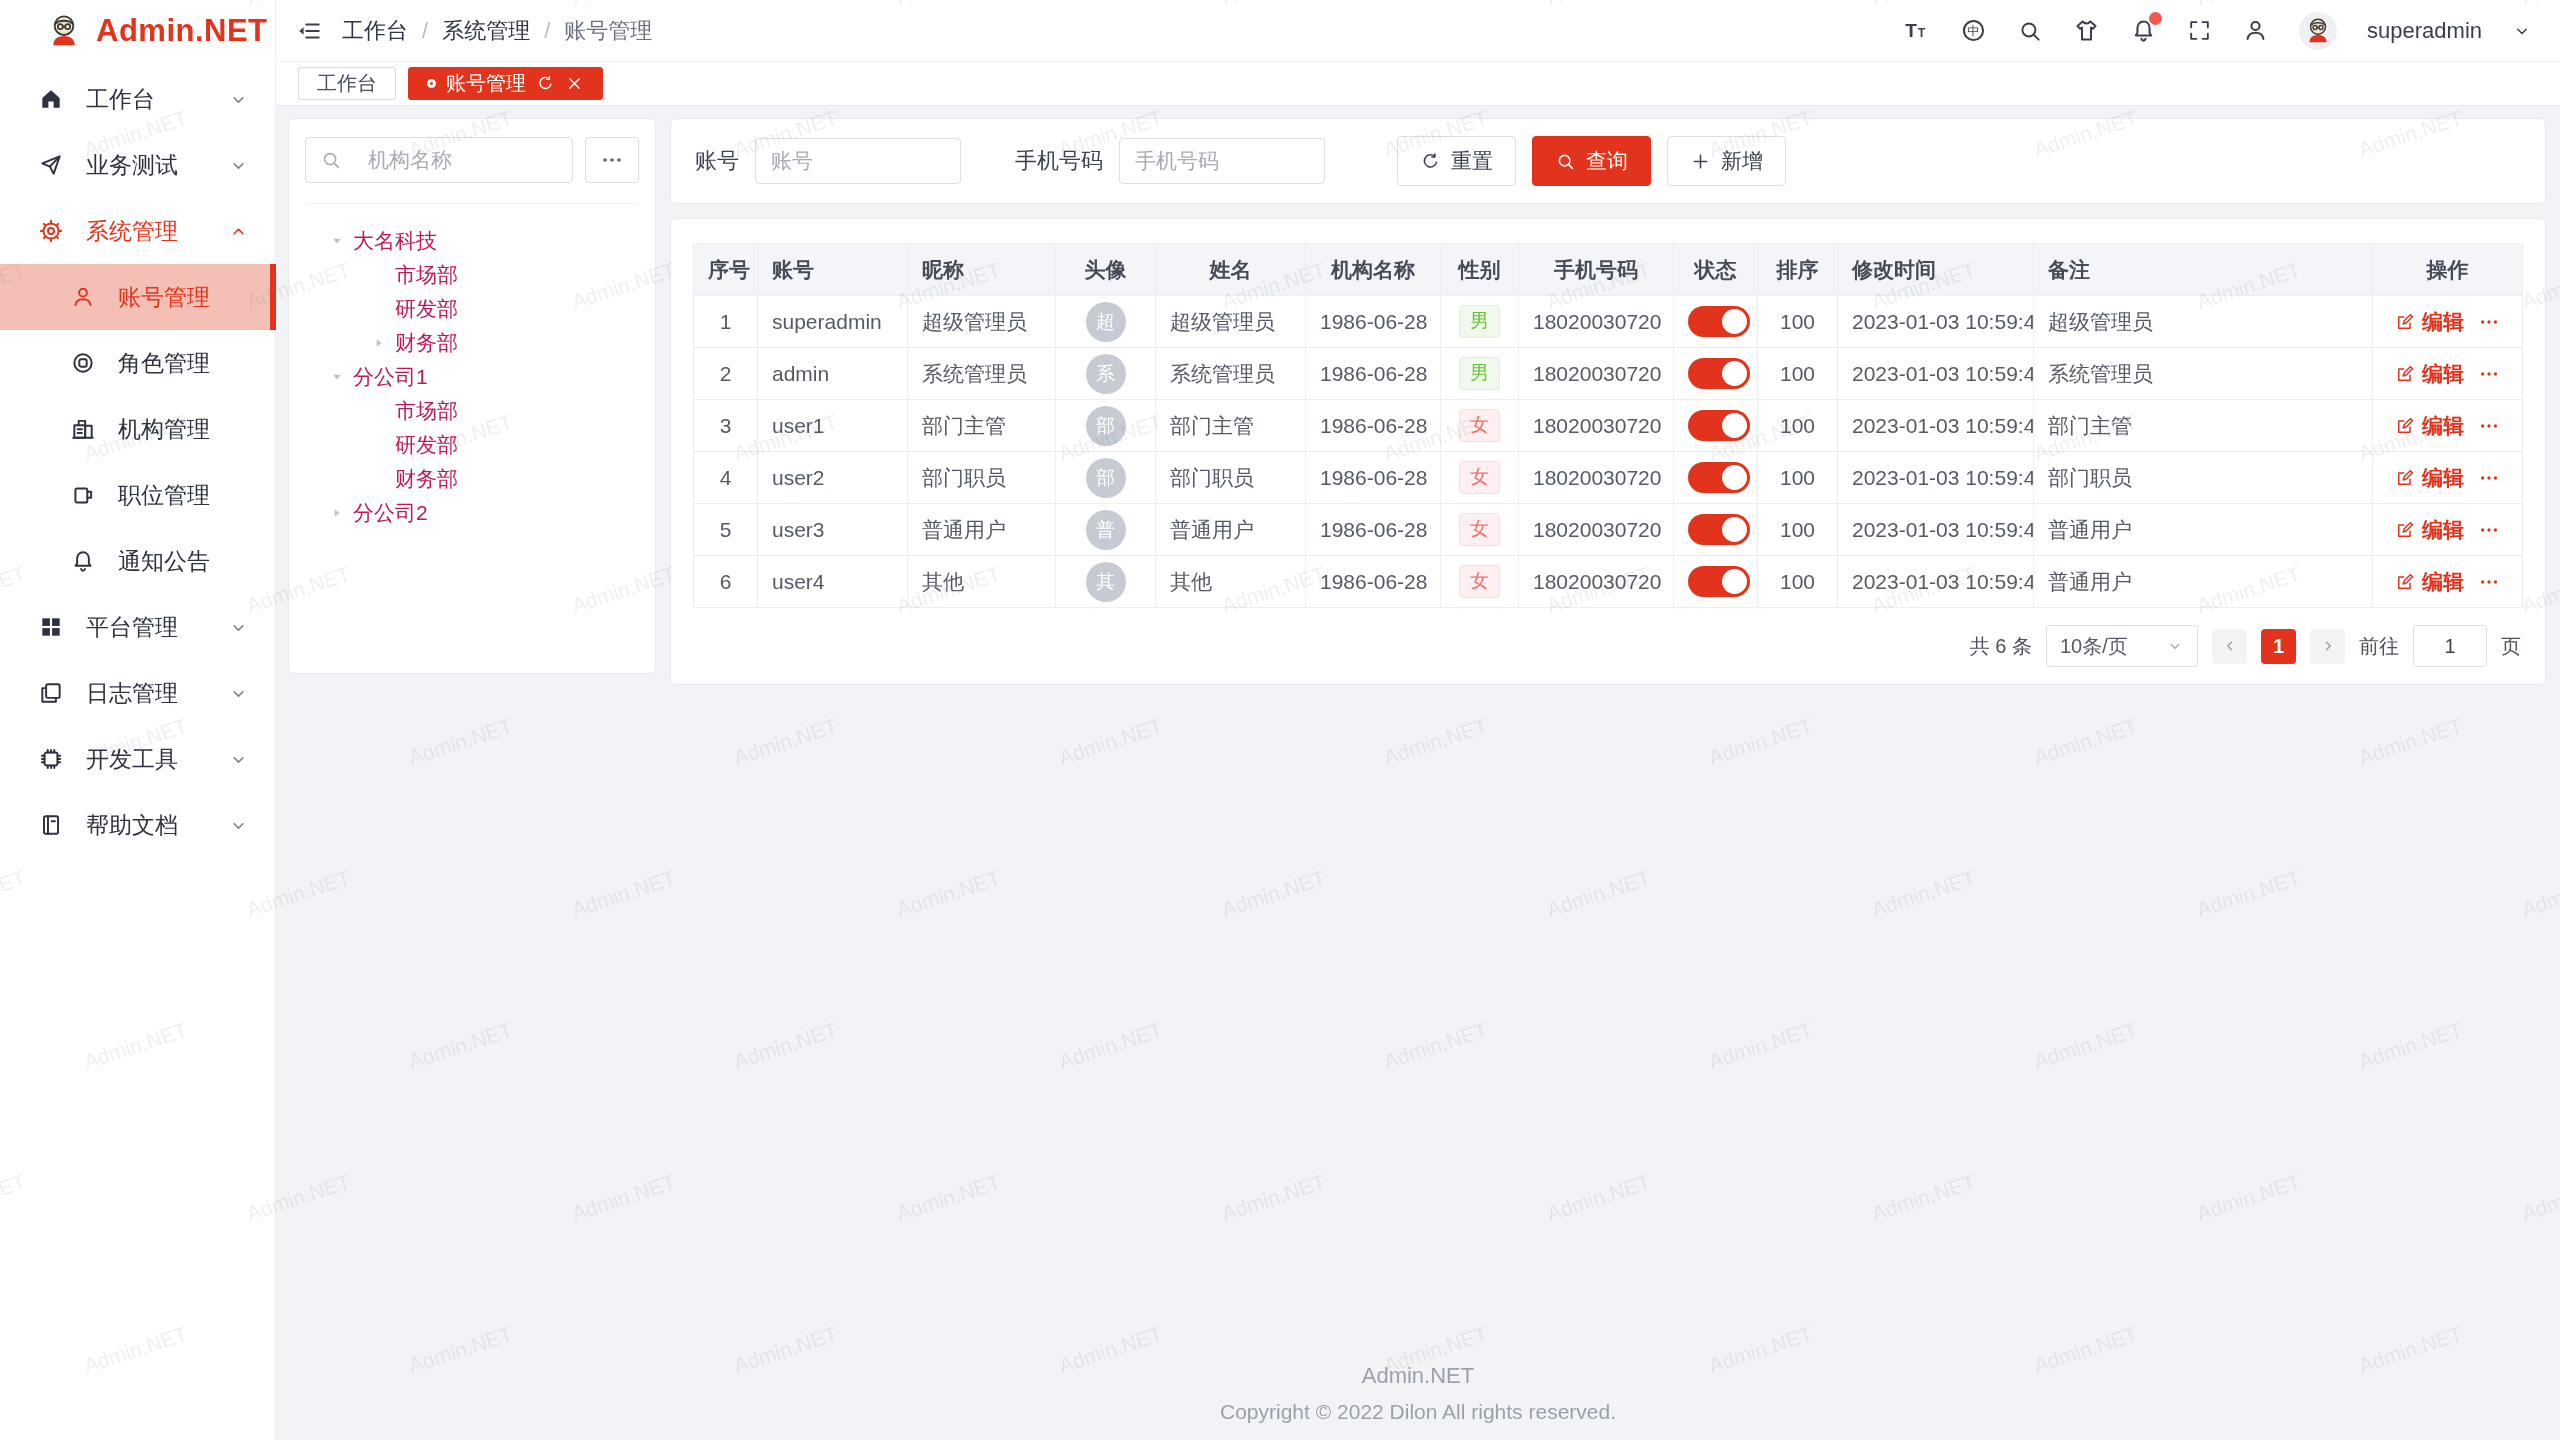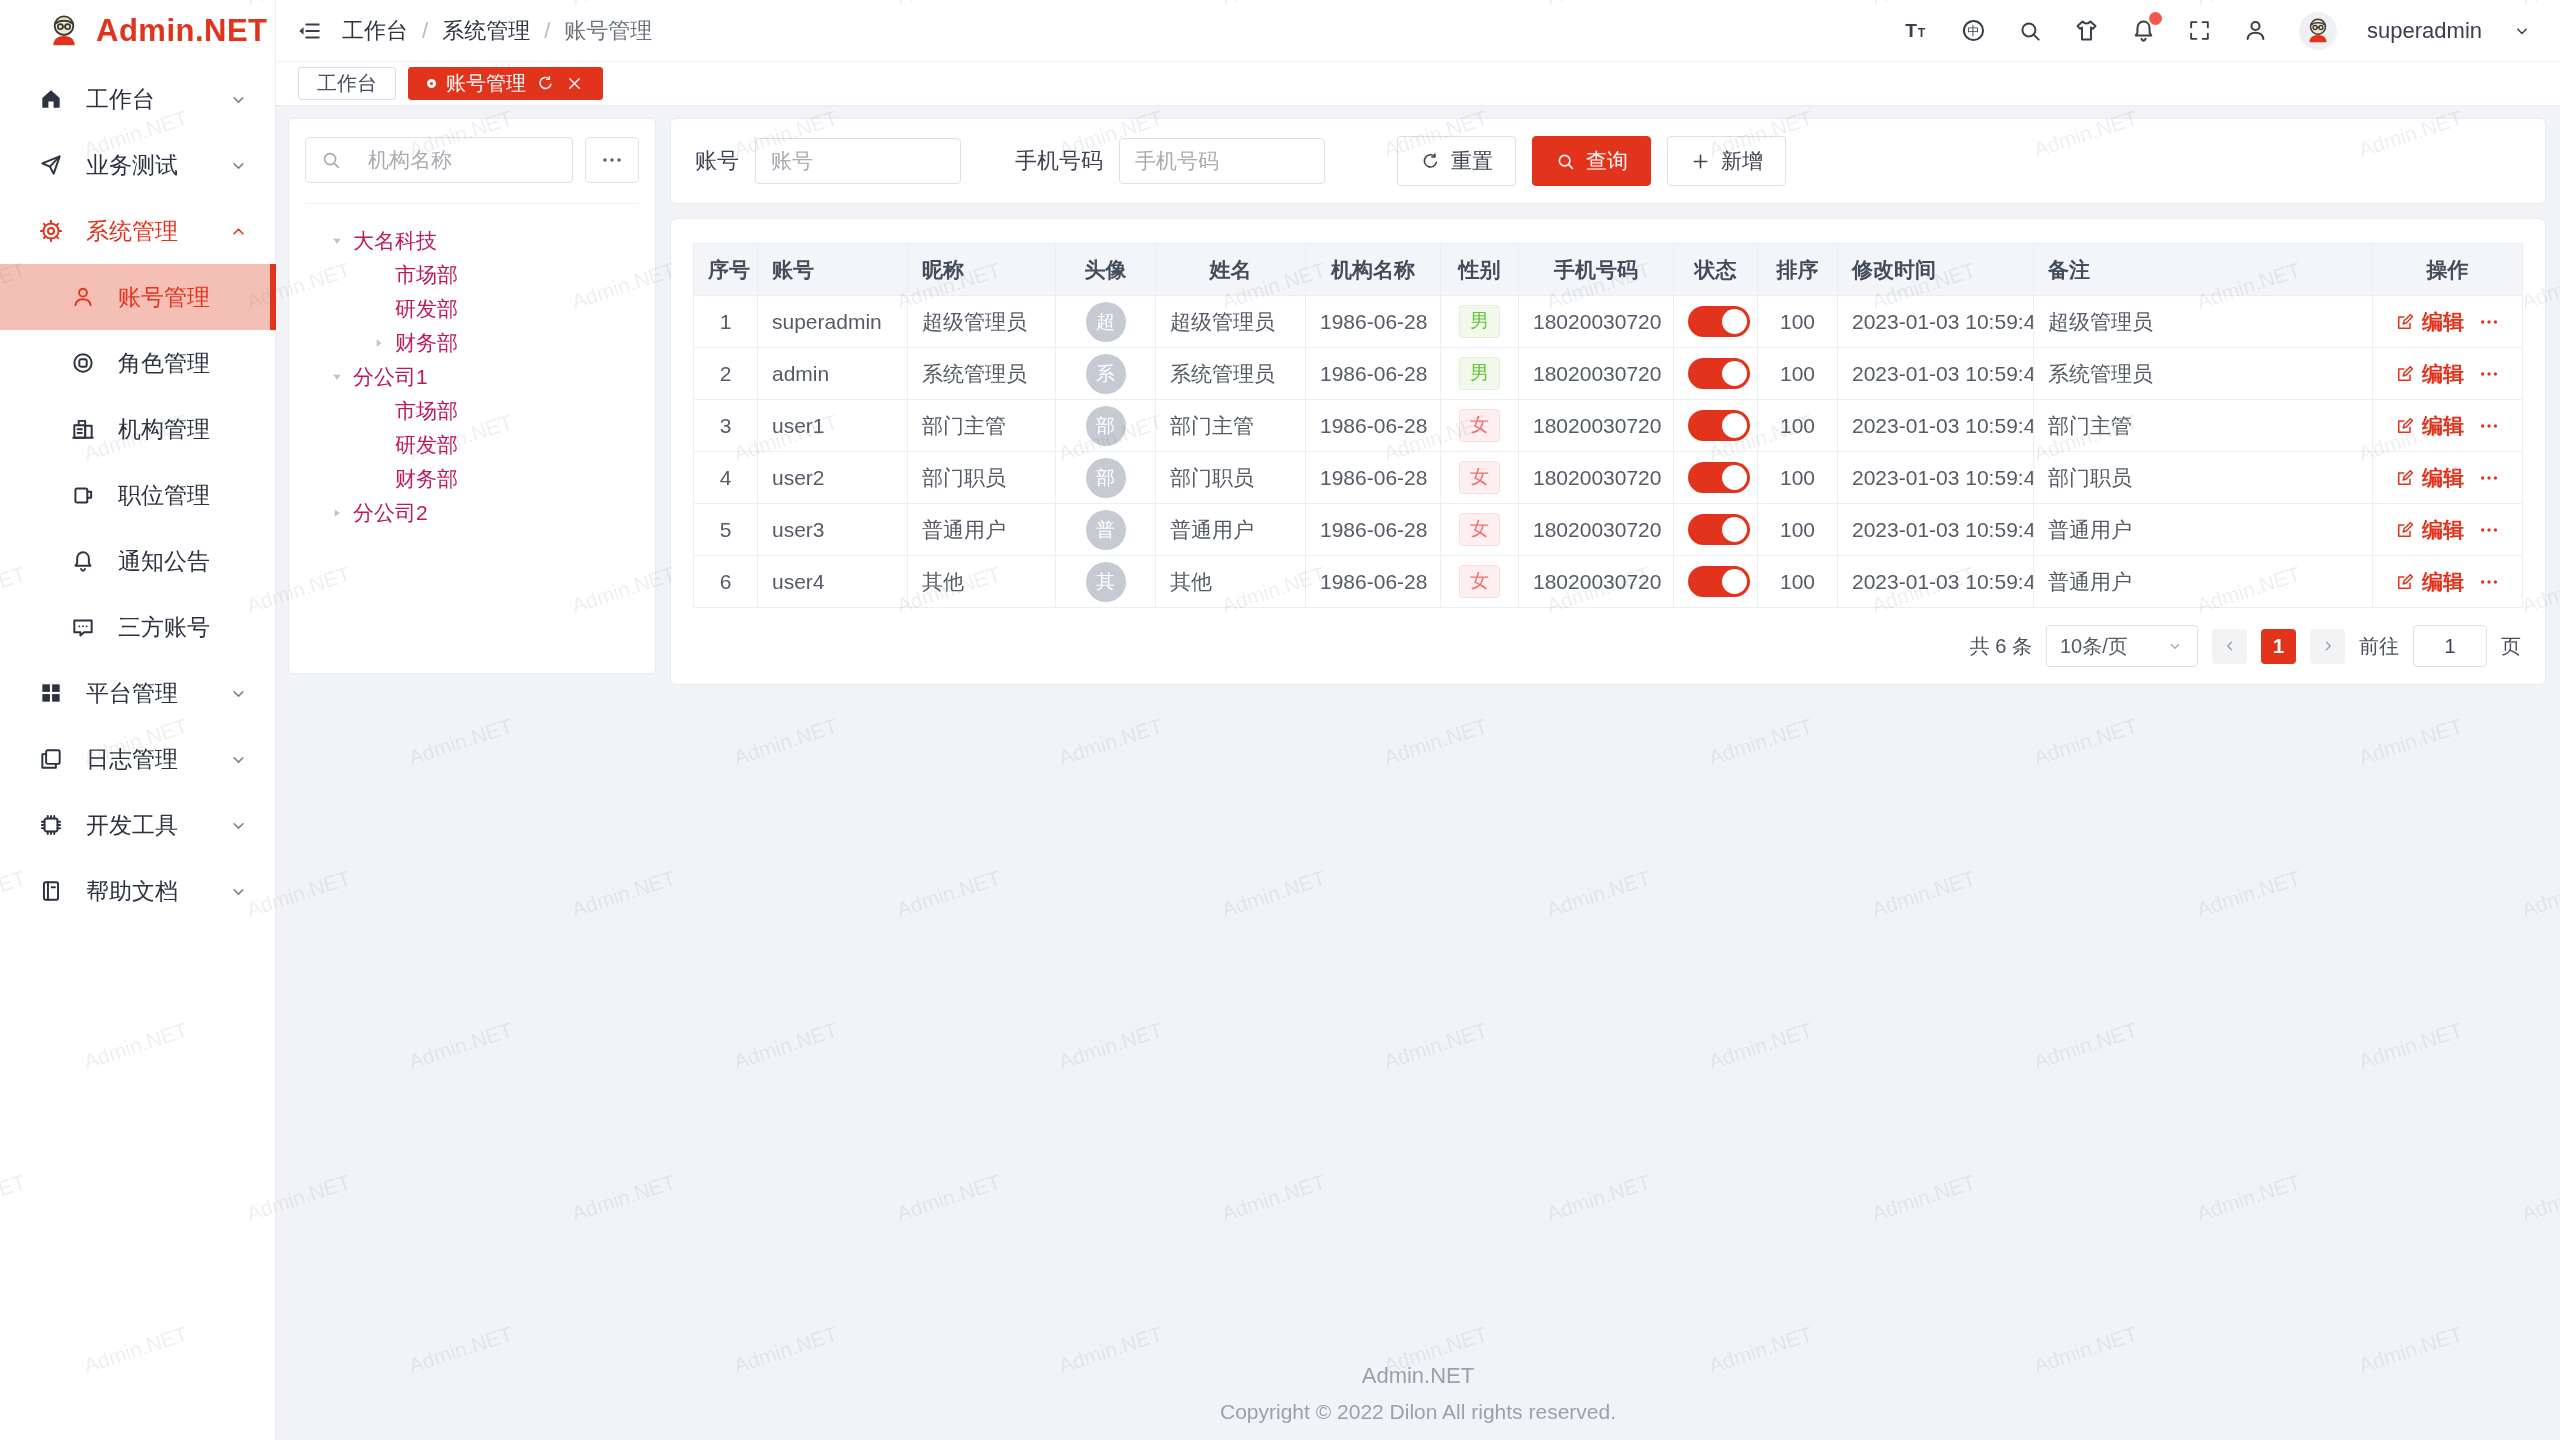--- a/index.html
+++ b/index.html
@@ -199,31 +199,20 @@
           <span>职位管理</span>
         </div>
         <div class="menu-item child">
           <span class="ic mi-icon">
             <svg viewBox="0 0 24 24" width="26" height="26" fill="none" stroke="currentColor" stroke-width="1.8" stroke-linecap="round" stroke-linejoin="round">
               <path d="M12 4 C8.8 4 6.6 6.5 6.6 10 V14 L5.1 16.4 H18.9 L17.4 14 V10 C17.4 6.5 15.2 4 12 4 Z"></path>
               <path d="M10.2 19.4 C10.6 20.5 11.2 21 12 21 C12.8 21 13.4 20.5 13.8 19.4"></path>
             </svg>
           </span>
           <span>通知公告</span>
-        </div>
-        <div class="menu-item child">
-          <span class="ic mi-icon">
-            <svg viewBox="0 0 24 24" width="26" height="26" fill="none" stroke="currentColor" stroke-width="1.8" stroke-linecap="round" stroke-linejoin="round">
-              <path d="M4 6 H20 V16.8 H13 L9.6 19.8 V16.8 H4 Z"></path>
-              <circle cx="8.6" cy="11.4" r="0.9" fill="currentColor" stroke="none"></circle>
-              <circle cx="12" cy="11.4" r="0.9" fill="currentColor" stroke="none"></circle>
-              <circle cx="15.4" cy="11.4" r="0.9" fill="currentColor" stroke="none"></circle>
-            </svg>
-          </span>
-          <span>三方账号</span>
         </div>
         <div class="menu-item">
           <span class="ic mi-icon">
             <svg viewBox="0 0 24 24" width="26" height="26" fill="none" stroke="currentColor" stroke-width="1.8" stroke-linecap="round" stroke-linejoin="round">
               <rect x="4" y="4" width="7" height="7" fill="currentColor" stroke="none"></rect>
               <rect x="13" y="4" width="7" height="7" fill="currentColor" stroke="none"></rect>
               <rect x="4" y="13" width="7" height="7" fill="currentColor" stroke="none"></rect>
               <rect x="13" y="13" width="7" height="7" fill="currentColor" stroke="none"></rect>
             </svg>
           </span>

